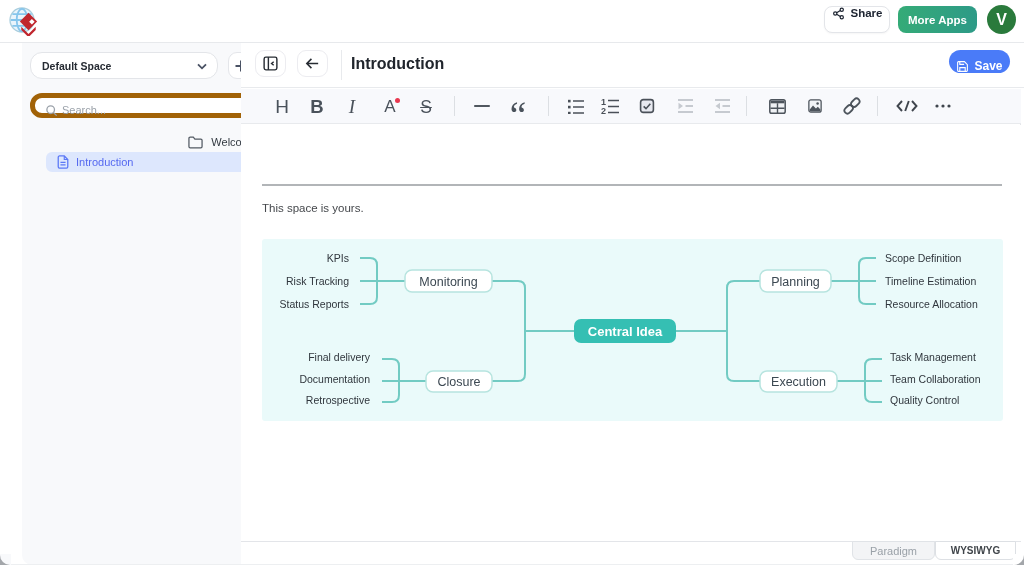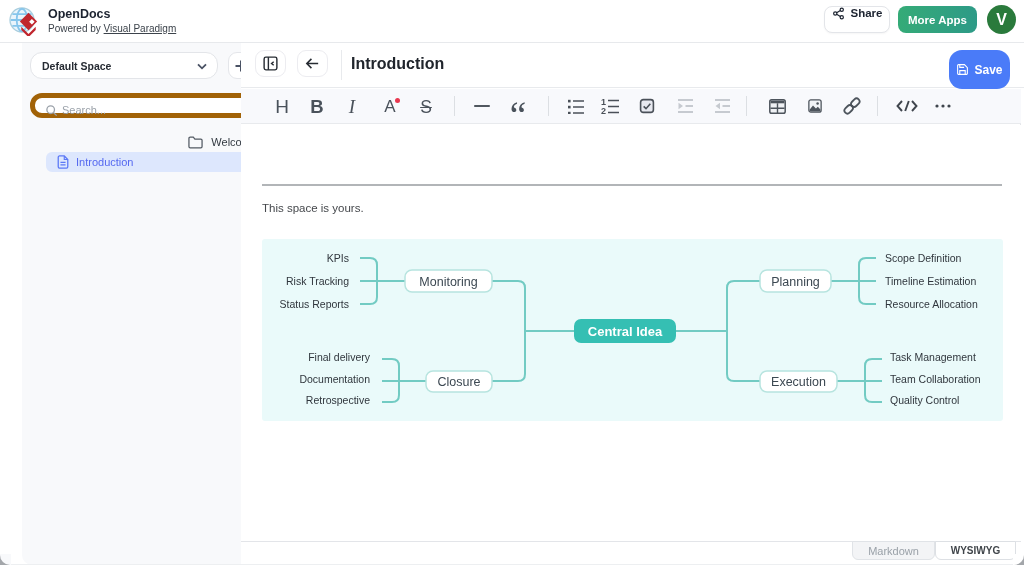--- a/index.html
+++ b/index.html
@@ -21,21 +21,21 @@
 .searchbox { position:absolute; left:8px; top:50px; width:226px; height:25px; border:5px solid #a16207; border-radius:12px; background:#fff; }
 .searchbox .ph { position:absolute; left:27px; top:6px; font-size:11px; color:#9aa1a9; }
 .searchbox svg { position:absolute; left:10px; top:6px; }
 .tree-folder { position:absolute; left:15px; top:89px; width:220px; height:20px; display:flex; align-items:center; gap:8px; font-size:11px; color:#333a42;justify-content:flex-end; }
 .tree-doc { position:absolute; left:24px; top:109px; width:212px; height:20px; background:#dde7fd; border-radius:6px; display:flex; align-items:center; gap:7px; padding-left:11px; font-size:11px; color:#5569f0; }
 .main { position:absolute; left:241px; top:43px; width:783px; height:522px; background:#fff; }
 .row1 { position:absolute; left:0; top:0; width:783px; height:45px; border-bottom:1px solid #e8eaed; background:#fff; }
 .sqbtn { position:absolute; top:7px; width:31px; height:27px; border:1px solid #ececf0; border-radius:9px; background:#fff; display:flex; align-items:center; justify-content:center; }
 .r1divider { position:absolute; left:100px; top:7px; width:1px; height:30px; background:#e8eaed; }
 .doctitle { position:absolute; left:110px; top:12px; font-size:16px; font-weight:bold; color:#20252c; }
-.btn-save { position:absolute; left:708px; top:7px; width:61px; height:39px; background:#4a7bf8; border-radius:13px; color:#fff; display:flex; align-items:center; justify-content:center; gap:5px; font-size:12px; font-weight:bold; }
+.btn-save { position:absolute; left:708px; top:7px; width:61px; height:23px; background:#4a7bf8; border-radius:13px; color:#fff; display:flex; align-items:flex-end; justify-content:center; gap:5px; font-size:12px; font-weight:bold; }
 .editor { position:absolute; left:0; top:46px; width:780px; height:476px; border-right:1px solid #e4e6ea; }
 .row2 { position:absolute; left:0; top:0; width:780px; height:35px; background:#f8f9fc; border-bottom:1px solid #e8eaed; }
 .ti { position:absolute; top:0; height:34px; display:flex; align-items:center; justify-content:center; color:#4a525b; }
 .tdiv { position:absolute; top:7px; width:1px; height:20px; background:#dcdfe3; }
 .content { position:absolute; left:0; top:36px; width:780px; height:461px; background:#fff; }
 .h1 { position:absolute; left:21px; top:29px; font-size:21.5px; font-weight:bold; color:#2f3237; }
 .hrule { position:absolute; left:21px; top:59px; width:740px; height:2px; background:#b2b5b8; }
 .para { position:absolute; left:21px; top:77px; font-size:11.5px; color:#45484c; }
 .mindmap { position:absolute; left:21px; top:114px; }
 .botbar { position:absolute; left:0; top:452px; width:780px; height:25px; border-top:1px solid #e3e5e9; background:#fff; }
@@ -50,24 +50,20 @@
     <g stroke="#85c5ec" stroke-width="1.8" fill="none">
       <ellipse cx="13" cy="14" rx="5.3" ry="11.2"></ellipse>
       <path d="M1.8 14 H24.2 M3.4 8.2 H22.6 M3.4 19.8 H22.6"></path>
     </g>
     <g transform="translate(19.5,15.5)">
       <rect x="-6.1" y="-6.1" width="12.2" height="12.2" fill="#c0262e" transform="rotate(45)"></rect>
       <rect x="0.6" y="-4.2" width="3.9" height="3.9" fill="#fff" transform="rotate(45)"></rect>
       <path d="M-7.2 5.2 L0 12.4 L7.2 5.2 L7.2 8.5 L0 15.7 L-7.2 8.5 Z" fill="#c0262e"></path>
     </g>
   </svg>
-  <div class="brand">
-    <div class="t1">OpenDocs</div>
-    <div class="t2">Powered by <a>Visual Paradigm</a></div>
-  </div>
   <div class="btn-share">
     <svg width="13" height="13" viewBox="0 0 24 24" fill="none" stroke="#1c2330" stroke-width="2.2">
         <circle cx="18" cy="5" r="3"></circle>
         <circle cx="6" cy="12" r="3"></circle>
         <circle cx="18" cy="19" r="3"></circle>
         <path d="M8.6 13.5l6.8 4M15.4 6.5l-6.8 4"></path>
       </svg>
     <span>Share</span>
   </div>
   <div class="btn-moreapps">More Apps</div>
@@ -269,21 +265,21 @@
           <text x="623" y="22.5">Scope Definition</text>
           <text x="623" y="45.5">Timeline Estimation</text>
           <text x="623" y="68.5">Resource Allocation</text>
           <text x="628" y="122">Task Management</text>
           <text x="628" y="143.5">Team Collaboration</text>
           <text x="628" y="165">Quality Control</text>
         </g>
       </svg>
     </div>
     <div class="botbar">
-      <div class="tab-md">Markdown</div>
+      <div class="tab-md">Paradigm</div>
       <div class="tab-wy">WYSIWYG</div>
     </div>
   </div>
 </div>
 <div style="position:absolute;left:0;top:554px;width:11px;height:11px;background:#a3a6aa"></div>
 <div style="position:absolute;left:0;top:554px;width:11px;height:11px;background:#f8f9fb;border-bottom-left-radius:10px"></div>
 <div style="position:absolute;left:1013px;top:554px;width:11px;height:11px;background:#a3a6aa"></div>
 <div style="position:absolute;left:1013px;top:554px;width:11px;height:11px;background:#fff;border-bottom-right-radius:10px"></div>
 <div style="position:absolute;left:11px;top:563.5px;width:1002px;height:1.5px;background:#edeff1"></div>
 

